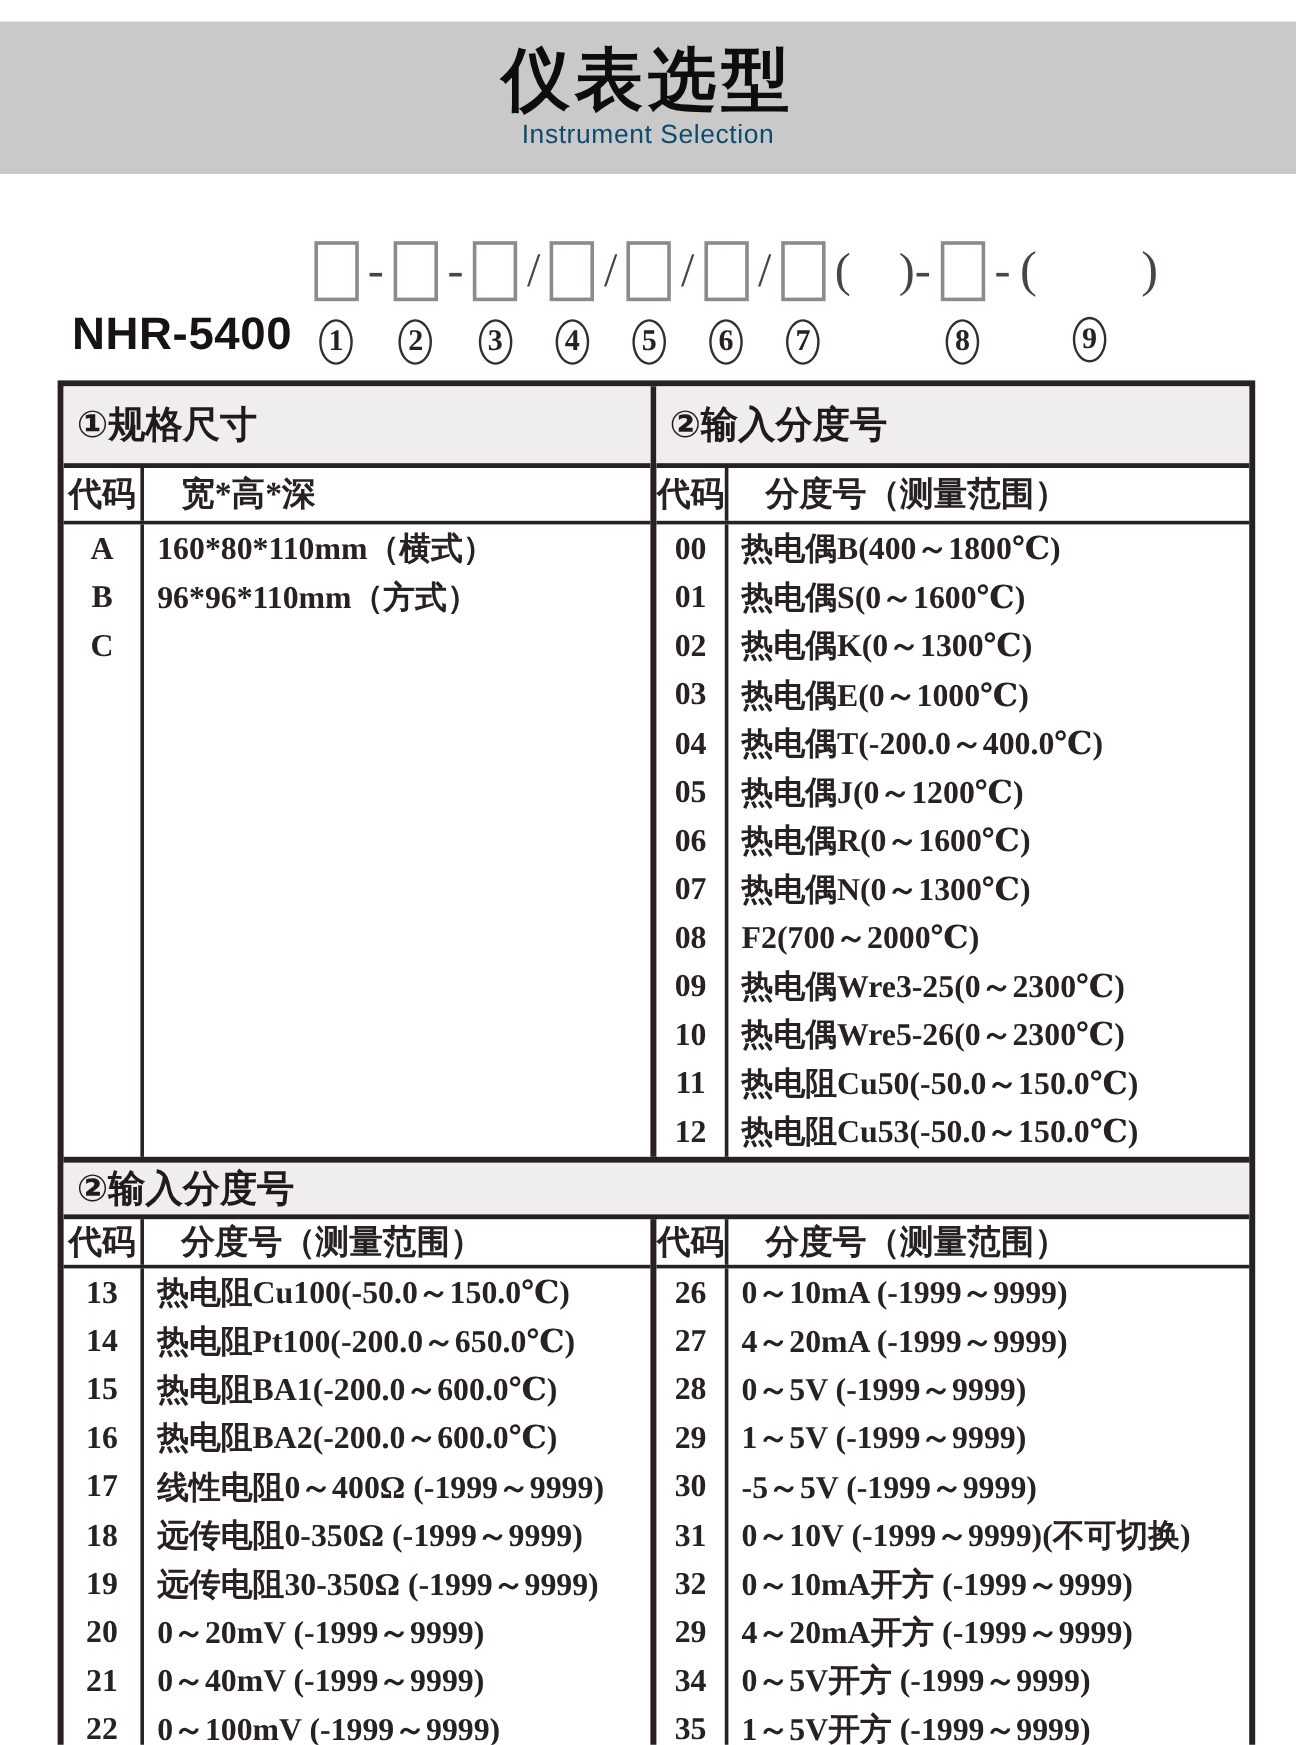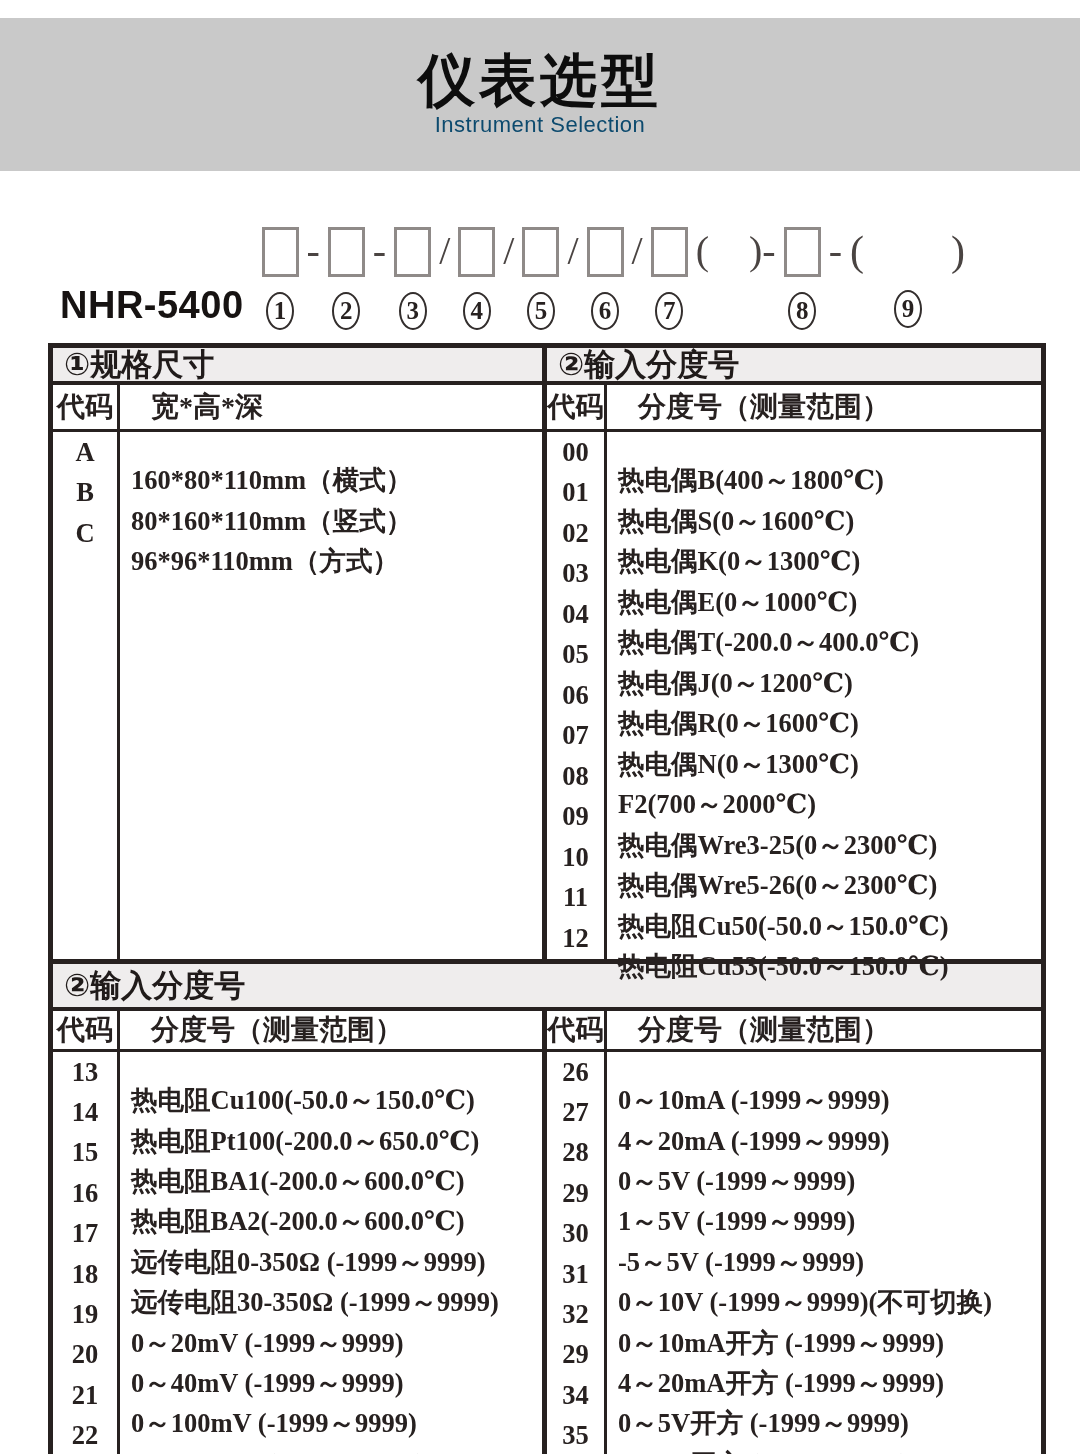--- a/index.html
+++ b/index.html
@@ -7,21 +7,21 @@
     --text:#272120;
     --banner-bg:#c9c9c9;
     --sechead-bg:#efeded;
     --box-border:#8f8a88;
   }
   *{margin:0;padding:0;box-sizing:border-box;}
   html,body{width:1080px;height:1454px;overflow:hidden;background:#fff;}
   body{font-family:"Liberation Serif","DejaVu Serif",serif;color:var(--text);}
 
   
-  .banner{margin-top:18px;height:153px;background:var(--banner-bg);
+  .banner{margin-top:18px;height:127px;background:var(--banner-bg);
     display:flex;flex-direction:column;align-items:center;justify-content:center;}
   .banner-title{font-family:"Liberation Sans","DejaVu Sans",sans-serif;font-weight:bold;
     font-size:57px;letter-spacing:4px;color:#0d0d0d;line-height:1.05;}
   .banner-subtitle{font-family:"Liberation Sans","DejaVu Sans",sans-serif;
     font-size:22px;color:#0c4a6e;margin-top:2px;letter-spacing:0.5px;}
 
   
   .model-line{margin:56px 0 0 60px;display:flex;align-items:flex-end;}
   .model-prefix{font-family:"Liberation Sans","DejaVu Sans",sans-serif;font-weight:bold;
     font-size:38px;line-height:50px;letter-spacing:0.5px;color:#171312;margin-right:12px;}
@@ -35,39 +35,39 @@
     font-size:25px;font-weight:bold;color:#272120;}
 
   
   .spec-table{margin:13px 0 0 48px;width:998px;border:5px solid var(--border);background:#fff;}
 
   .sec1{display:flex;}
   .half{min-width:0;}
   .half.left{width:494px;border-right:5px solid var(--border);}
   .half.right{flex:1;}
 
-  .sec-head{height:37px;border-bottom:4px solid var(--border);background:var(--sechead-bg);
+  .sec-head{height:68px;border-bottom:4px solid var(--border);background:var(--sechead-bg);
     font-family:"Liberation Sans","DejaVu Sans",sans-serif;font-weight:bold;font-size:31px;
     display:flex;align-items:center;padding-left:11px;color:#201b1a;}
   .sec2 .sec-head{height:47px;}
 
   .col-head{height:47px;border-bottom:3px solid var(--border);display:flex;
     font-weight:bold;font-size:28px;}
   .sec2 .col-head{height:41px;}
   .code-col{display:flex;align-items:center;justify-content:center;
     border-right:3px solid var(--border);}
   .code-w1{width:67px;}
   .code-w2{width:60px;}
   .val-col{flex:1;display:flex;align-items:center;padding-left:10px;white-space:nowrap;margin-left:21px;}
 
   .data-area{display:flex;}
   .sec1 .data-area{height:527px;}
   .sec2 .data-area{height:444px;}
   .code-stack{border-right:3px solid var(--border);display:flex;flex-direction:column;}
-  .val-stack{flex:1;display:flex;flex-direction:column;min-width:0;margin-top:28px;}
+  .val-stack{flex:1;display:flex;flex-direction:column;min-width:0;}
   .cell{height:40.5px;display:flex;align-items:center;font-weight:bold;font-size:26.5px;
     white-space:nowrap;flex:none;}
   .sec2 .cell{height:40.4px;}
   .cell.code{justify-content:center;}
   .cell.val{padding-left:11px;}
 
   .sec2{border-top:5px solid var(--border);}
   .sec2-body{display:flex;}
   .sec2-body .half.left{width:494px;border-right:5px solid var(--border);}
 </style>
@@ -142,21 +142,20 @@
       <div class="data-area">
         <div class="code-stack code-w1">
 
         <div class="cell code">A</div>
             <div class="cell code">B</div>
             <div class="cell code">C</div>
           </div>
         <div class="val-stack">
 
         <div class="cell val">160*80*110mm（横式）</div>
-            <div class="cell val">80*160*110mm（竖式）</div>
             <div class="cell val">96*96*110mm（方式）</div>
           </div>
       </div>
     </div>
 
     <div class="half right">
       <div class="sec-head">②输入分度号</div>
       <div class="col-head">
         <div class="code-col code-w2">代码</div>
         <div class="val-col">分度号（测量范围）</div>
@@ -221,20 +220,21 @@
               <div class="cell code">21</div>
               <div class="cell code">22</div>
               <div class="cell code">23</div>
             </div>
           <div class="val-stack">
 
           <div class="cell val">热电阻Cu100(-50.0～150.0℃)</div>
               <div class="cell val">热电阻Pt100(-200.0～650.0℃)</div>
               <div class="cell val">热电阻BA1(-200.0～600.0℃)</div>
               <div class="cell val">热电阻BA2(-200.0～600.0℃)</div>
+              <div class="cell val">线性电阻0～400Ω (-1999～9999)</div>
               <div class="cell val">远传电阻0-350Ω  (-1999～9999)</div>
               <div class="cell val">远传电阻30-350Ω  (-1999～9999)</div>
               <div class="cell val">0～20mV (-1999～9999)</div>
               <div class="cell val">0～40mV (-1999～9999)</div>
               <div class="cell val">0～100mV (-1999～9999)</div>
               <div class="cell val">-20～20mV (-1999～9999)</div>
             </div>
         </div>
       </div>
 

